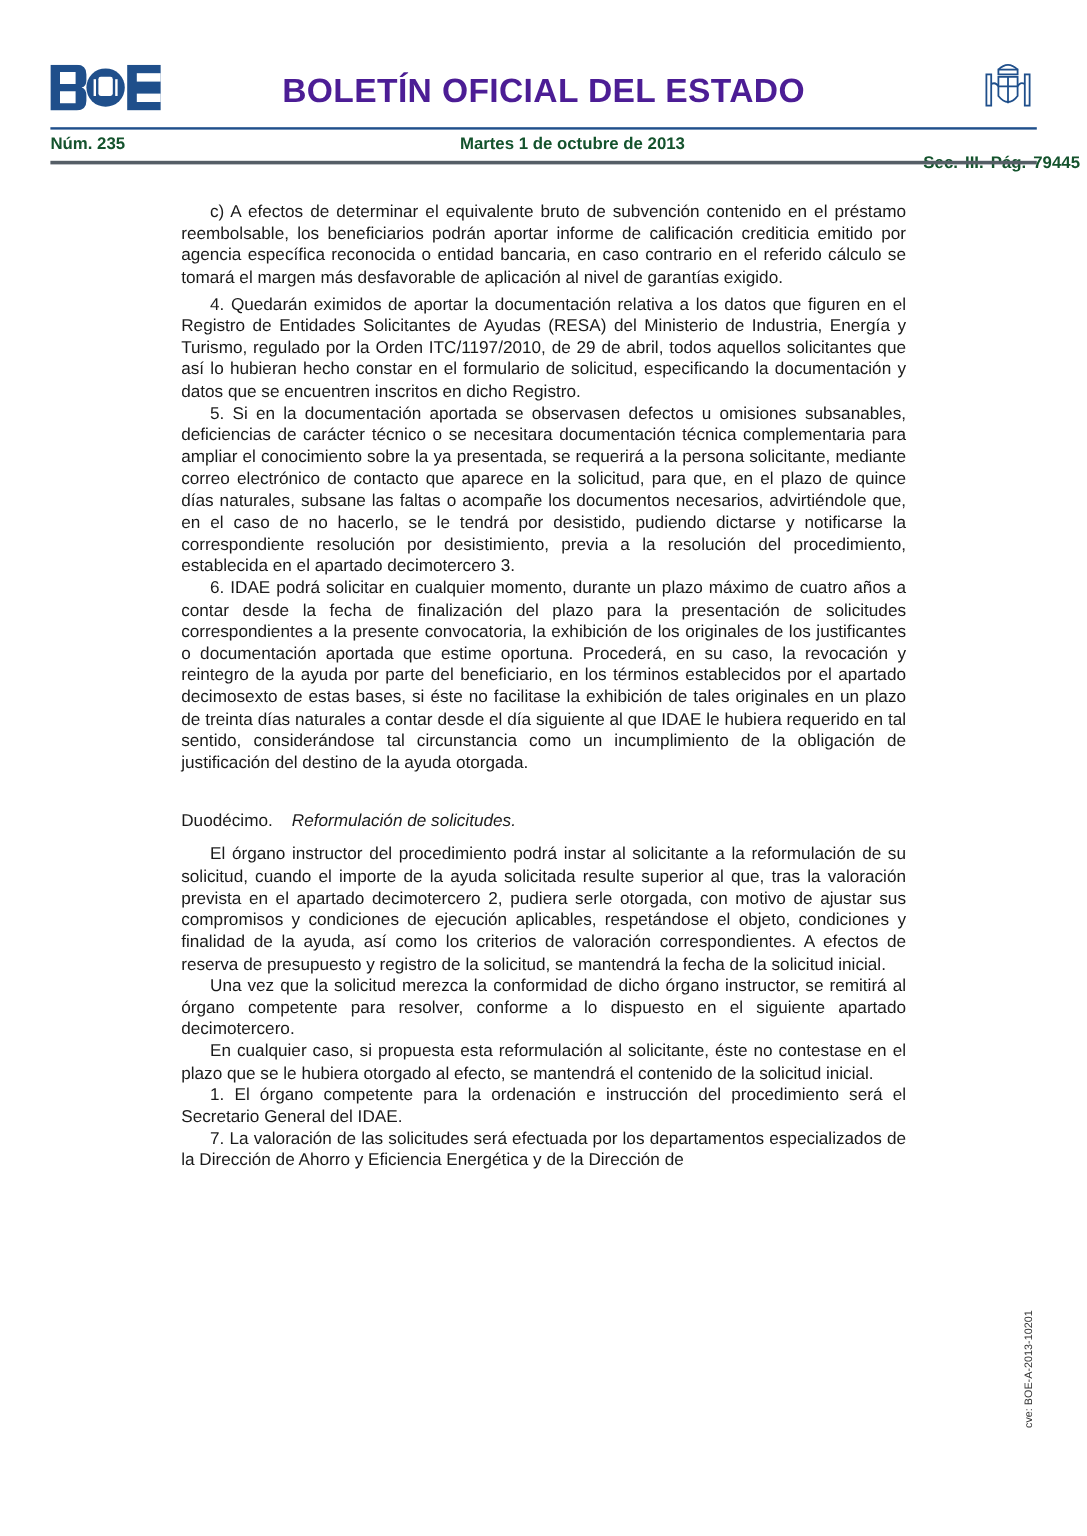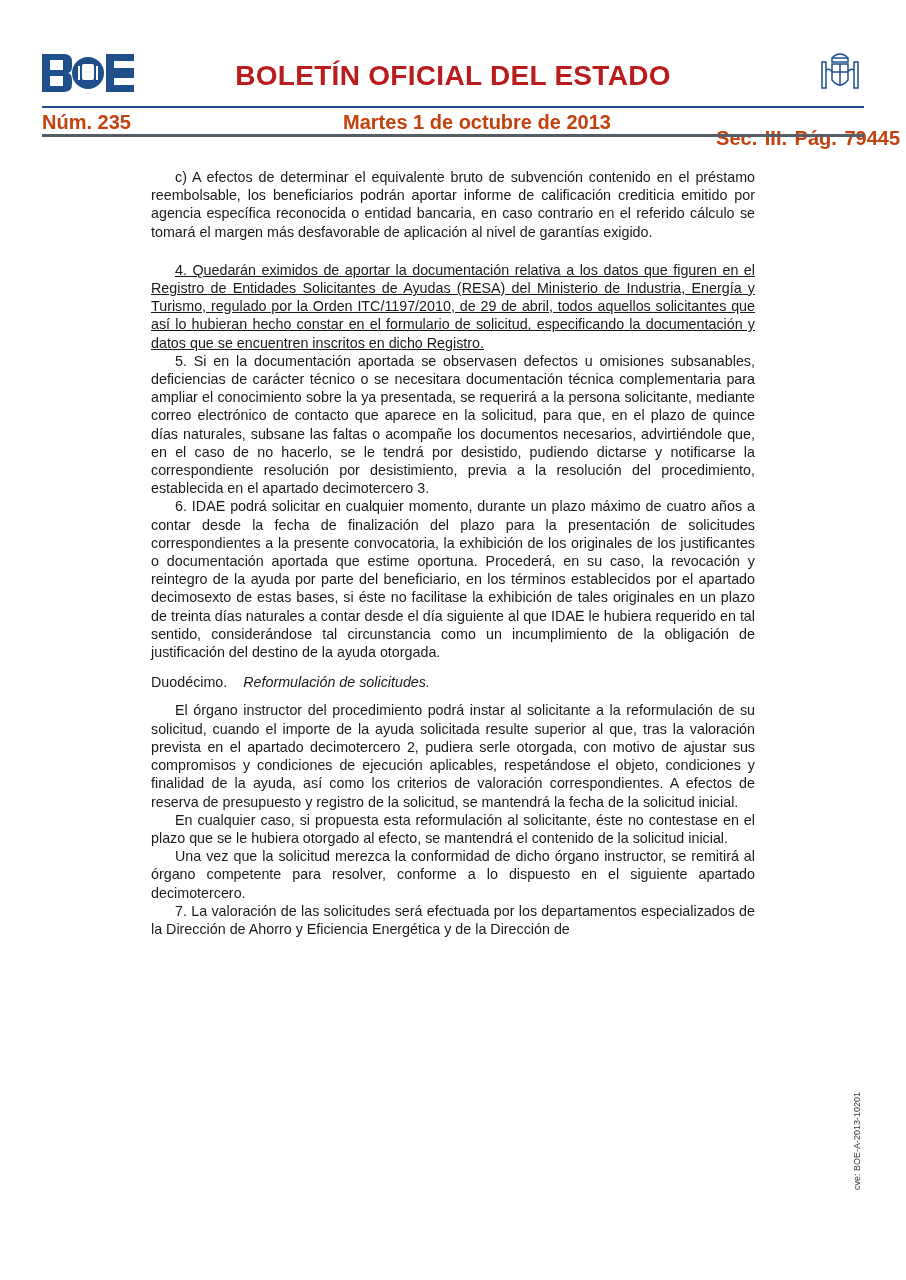--- a/index.html
+++ b/index.html
@@ -1,31 +1,31 @@
 <!DOCTYPE html>
 <html><head>
 <meta charset="utf-8">
 <style>
   html, body { margin: 0; padding: 0; background: #ffffff; }
   body { width: 906px; height: 1280px; position: relative; overflow: hidden; font-family: "Liberation Sans", sans-serif; color: #1a1a1a; }
   .header { position: absolute; left: 42px; top: 48px; width: 822px; height: 50px; }
   .boe-logo { position: absolute; left: 0; top: 6px; width: 92px; height: 38px; }
-  .title { position: absolute; left: 0; right: 0; top: 12px; text-align: center; font-size: 28px; font-weight: bold; color: #b91c1c; letter-spacing: 0.3px; }
+  .title { position: absolute; left: 0; right: 0; top: 12px; text-align: center; font-size: 28px; font-weight: bold; color: #4c1d95; letter-spacing: 0.3px; }
   .coat { position: absolute; right: 0; top: 0; width: 48px; height: 48px; }
   .rule-top { position: absolute; left: 42px; top: 106px; width: 822px; height: 2px; background: #1f4f8b; }
-  .meta { position: absolute; left: 42px; top: 111px; width: 822px; height: 20px; font-size: 20px; font-weight: bold; color: #c2410c; padding-left: 36px; }
+  .meta { position: absolute; left: 42px; top: 111px; width: 822px; height: 20px; font-size: 14px; font-weight: bold; color: #14532d; padding-left: 36px; }
   .meta .num { position: absolute; left: 0; top: 0; }
   .meta .date { position: absolute; left: 12px; right: 0; text-align: center; top: 0; }
   .meta .sec { position: absolute; right: 0; top: 16px; word-spacing: 2px; margin-left: 11px; }
   .rule-bot { position: absolute; left: 42px; top: 134px; width: 822px; height: 3px; background: #555e66; }
   .content { position: absolute; left: 151px; top: 168px; width: 604px; font-size: 14.3px; line-height: 18.2px; text-align: justify; }
   .content p { margin: 0; }
   .content .ind { text-indent: 24px; }
-  .content .gap { margin-top: 20px; text-decoration: underline; }
-  .content .heading { margin-top: 12px; margin-bottom: 10px; padding-left: 24px; text-indent: -24px; text-align: justify; }
+  .content .gap { margin-top: 4px; }
+  .content .heading { margin-top: 30px; margin-bottom: 10px; padding-left: 24px; text-indent: -24px; text-align: justify; }
   .content .heading .it { font-style: italic; }
   .cve { position: absolute; left: 852px; top: 1190px; transform: rotate(-90deg); transform-origin: left top; font-size: 9px; color: #333; white-space: nowrap; }
 </style>
 </head>
 <body>
 
 <div class="header">
   <svg class="boe-logo" viewBox="0 0 92 38">
     <g fill="#1f4f8b">
       <path d="M0 0 H22 Q30 0 30 8 V13 Q30 18 26 19 Q30 20 30 26 V30 Q30 38 22 38 H0 Z M8 6 V16 H21 V6 Z M8 22 V32 H21 V22 Z" fill-rule="evenodd"></path>
@@ -64,18 +64,19 @@
 </div>
 <div class="rule-bot"></div>
 
 <div class="content">
   <p class="ind">c)   A efectos de determinar el equivalente bruto de subvención contenido en el préstamo reembolsable, los beneficiarios podrán aportar informe de calificación crediticia emitido por agencia específica reconocida o entidad bancaria, en caso contrario en el referido cálculo se tomará el margen más desfavorable de aplicación al nivel de garantías exigido.</p>
   <p class="ind gap">4.   Quedarán eximidos de aportar la documentación relativa a los datos que figuren en el Registro de Entidades Solicitantes de Ayudas (RESA) del Ministerio de Industria, Energía y Turismo, regulado por la Orden ITC/1197/2010, de 29 de abril, todos aquellos solicitantes que así lo hubieran hecho constar en el formulario de solicitud, especificando la documentación y datos que se encuentren inscritos en dicho Registro.</p>
   <p class="ind">5.   Si en la documentación aportada se observasen defectos u omisiones subsanables, deficiencias de carácter técnico o se necesitara documentación técnica complementaria para ampliar el conocimiento sobre la ya presentada, se requerirá a la persona solicitante, mediante correo electrónico de contacto que aparece en la solicitud, para que, en el plazo de quince días naturales, subsane las faltas o acompañe los documentos necesarios, advirtiéndole que, en el caso de no hacerlo, se le tendrá por desistido, pudiendo dictarse y notificarse la correspondiente resolución por desistimiento, previa a la resolución del procedimiento, establecida en el apartado decimotercero 3.</p>
   <p class="ind">6.   IDAE podrá solicitar en cualquier momento, durante un plazo máximo de cuatro años a contar desde la fecha de finalización del plazo para la presentación de solicitudes correspondientes a la presente convocatoria, la exhibición de los originales de los justificantes o documentación aportada que estime oportuna. Procederá, en su caso, la revocación y reintegro de la ayuda por parte del beneficiario, en los términos establecidos por el apartado decimosexto de estas bases, si éste no facilitase la exhibición de tales originales en un plazo de treinta días naturales a contar desde el día siguiente al que IDAE le hubiera requerido en tal sentido, considerándose tal circunstancia como un incumplimiento de la obligación de justificación del destino de la ayuda otorgada.</p>
   <p class="heading"><span>Duodécimo.</span>&nbsp;&nbsp;&nbsp; <span class="it">Reformulación de solicitudes.</span></p>
   <p class="ind">El órgano instructor del procedimiento podrá instar al solicitante a la reformulación de su solicitud, cuando el importe de la ayuda solicitada resulte superior al que, tras la valoración prevista en el apartado decimotercero 2, pudiera serle otorgada, con motivo de ajustar sus compromisos y condiciones de ejecución aplicables, respetándose el objeto, condiciones y finalidad de la ayuda, así como los criterios de valoración correspondientes. A efectos de reserva de presupuesto y registro de la solicitud, se mantendrá la fecha de la solicitud inicial.</p>
+  <p class="ind">Una vez que la solicitud merezca la conformidad de dicho órgano instructor, se remitirá al órgano competente para resolver, conforme a lo dispuesto en el siguiente apartado decimotercero.</p>
   <p class="ind">En cualquier caso, si propuesta esta reformulación al solicitante, éste no contestase en el plazo que se le hubiera otorgado al efecto, se mantendrá el contenido de la solicitud inicial.</p>
-  <p class="ind">Una vez que la solicitud merezca la conformidad de dicho órgano instructor, se remitirá al órgano competente para resolver, conforme a lo dispuesto en el siguiente apartado decimotercero.</p>
+  <p class="ind">1.   El órgano competente para la ordenación e instrucción del procedimiento será el Secretario General del IDAE.</p>
   <p class="ind">7.   La valoración de las solicitudes será efectuada por los departamentos especializados de la Dirección de Ahorro y Eficiencia Energética y de la Dirección de</p>
 </div>
 
 <div class="cve">cve: BOE-A-2013-10201</div>
 
 </body></html>

